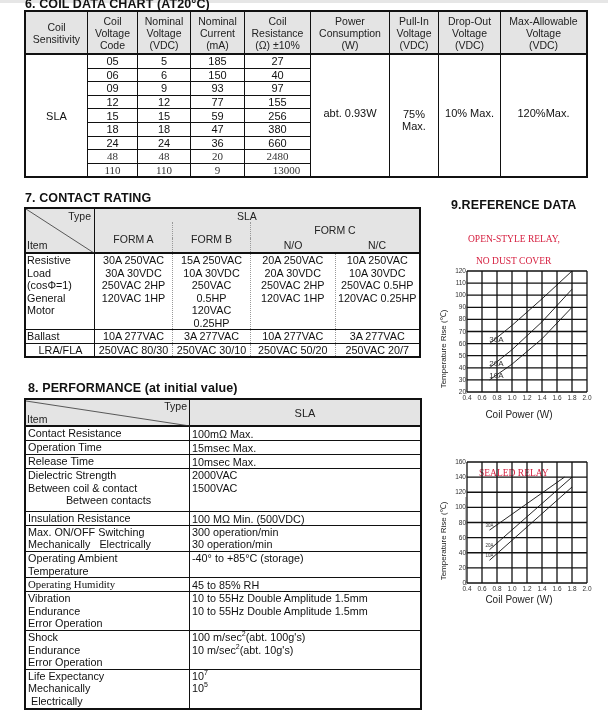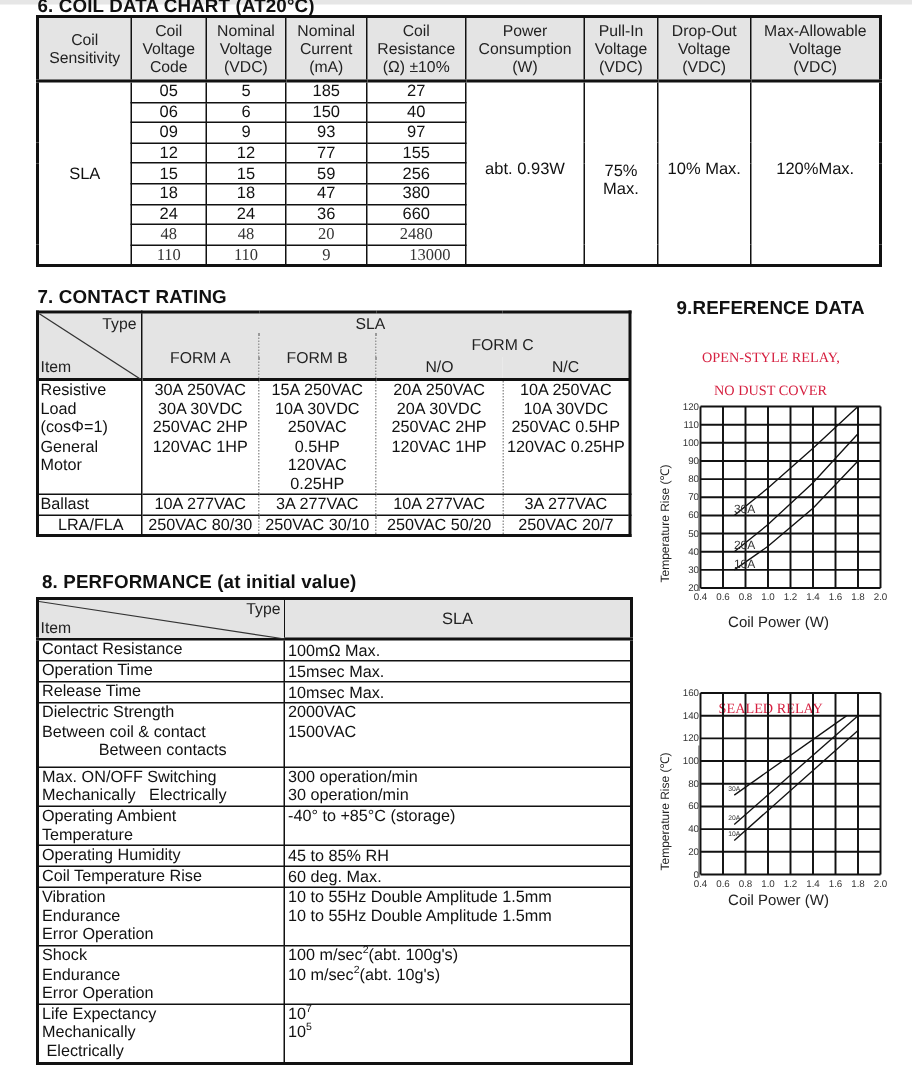--- a/index.html
+++ b/index.html
@@ -292,20 +292,28 @@
           <div style="white-space: pre;">Between coil &amp; contact</div>
           <div style="white-space: pre; text-align: center;">Between contacts</div>
         </td>
         <td style="padding-bottom: 4px;">
           <div></div>
           <div>2000VAC</div>
           <div>1500VAC</div>
         </td>
       </tr>
       <tr>
+        <td style="line-height: 12px;">
+          <div style="white-space: pre;">Insulation Resistance</div>
+        </td>
+        <td style="line-height: 12px; padding-top: 1px;">
+          <div>100 MΩ Min. (500VDC)</div>
+        </td>
+      </tr>
+      <tr>
         <td>
           <div style="white-space: pre;">Max. ON/OFF Switching</div>
           <div style="white-space: pre;">Mechanically   Electrically</div>
         </td>
         <td>
           <div>300 operation/min</div>
           <div>30 operation/min</div>
         </td>
       </tr>
       <tr>
@@ -313,32 +321,24 @@
           <div style="white-space: pre;">Operating Ambient</div>
           <div style="white-space: pre;">Temperature</div>
         </td>
         <td>
           <div>-40° to +85°C (storage)</div>
           <div></div>
         </td>
       </tr>
       <tr>
         <td style="line-height: 12px;">
-          <div style="white-space: pre;">Operating Humidity</div>
+          <div style="white-space: pre; font-family: Liberation Serif, serif;">Operating Humidity</div>
         </td>
         <td style="line-height: 12px; padding-top: 1px;">
           <div>45 to 85% RH</div>
-        </td>
-      </tr>
-      <tr>
-        <td style="line-height: 12px;">
-          <div style="white-space: pre;">Coil Temperature Rise</div>
-        </td>
-        <td style="line-height: 12px; padding-top: 1px;">
-          <div>60 deg. Max.</div>
         </td>
       </tr>
       <tr>
         <td>
           <div style="white-space: pre;">Vibration</div>
           <div style="white-space: pre;">Endurance</div>
           <div style="white-space: pre;">Error Operation</div>
         </td>
         <td>
           <div></div>

